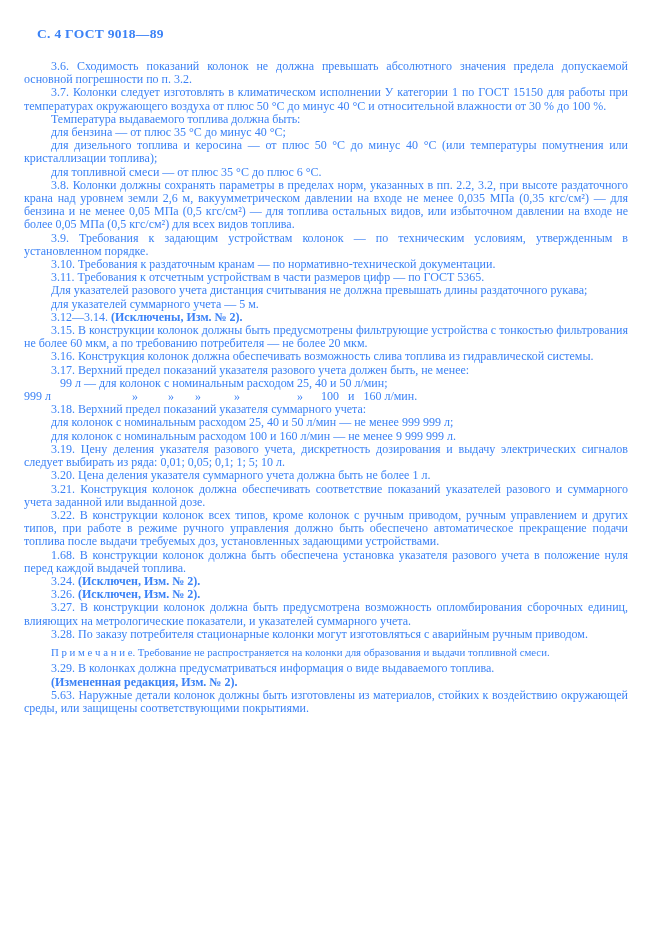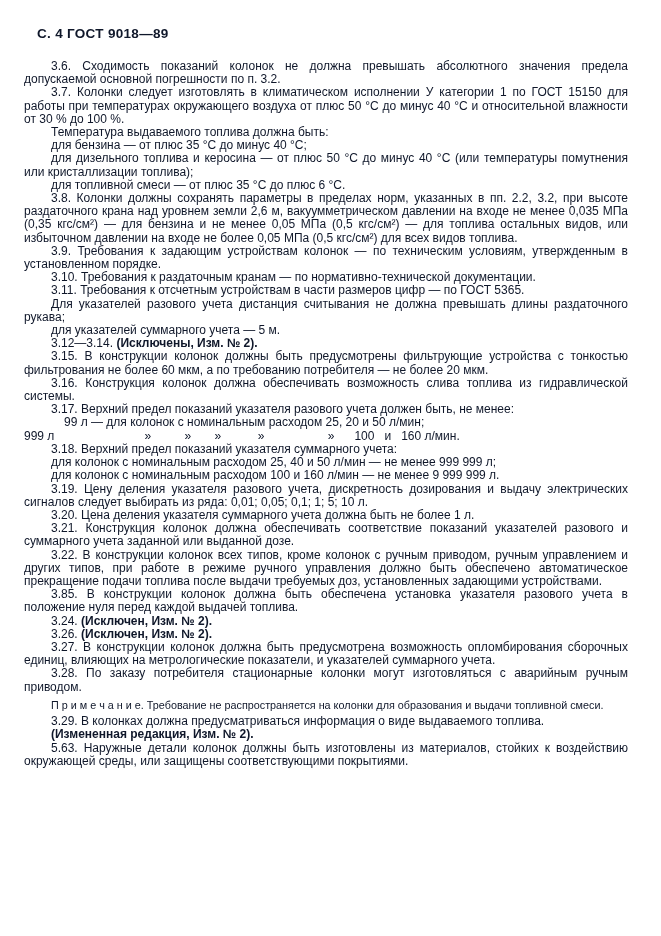--- a/index.html
+++ b/index.html
@@ -5,22 +5,22 @@
   html, body {
     margin: 0;
     padding: 0;
     background: #ffffff;
   }
   .page {
     position: relative;
     width: 661px;
     height: 936px;
     background: #ffffff;
-    color: #0f172a;
-    font-family: Liberation Sans, sans-serif;
+    color: #3b82f6;
+    font-family: Liberation Serif, serif;
     overflow: hidden;
   }
   .header {
     position: absolute;
     left: 37px;
     top: 26px;
     font-size: 13.5px;
     font-weight: bold;
     letter-spacing: 0.3px;
     white-space: nowrap;
@@ -67,30 +67,30 @@
       <p class="para normal"><span>3.8. Колонки должны сохранять параметры в пределах норм, указанных в пп. 2.2, 3.2, при высоте раздаточного крана над уровнем земли 2,6 м, вакуумметрическом давлении на входе не менее 0,035 МПа (0,35 кгс/см²) — для бензина и не менее 0,05 МПа (0,5 кгс/см²) — для топлива остальных видов, или избыточном давлении на входе не более 0,05 МПа (0,5 кгс/см²) для всех видов топлива.</span></p>
       <p class="para normal"><span>3.9. Требования к задающим устройствам колонок — по техническим условиям, утвержденным в установленном порядке.</span></p>
       <p class="para normal"><span>3.10. Требования к раздаточным кранам — по нормативно-технической документации.</span></p>
       <p class="para normal"><span>3.11. Требования к отсчетным устройствам в части размеров цифр — по ГОСТ 5365.</span></p>
       <p class="para normal"><span>Для указателей разового учета дистанция считывания не должна превышать длины раздаточного рукава;</span></p>
       <p class="para normal"><span>для указателей суммарного учета — 5 м.</span></p>
       <p class="para normal"><span>3.12—3.14. </span><b>(Исключены, Изм. № 2).</b></p>
       <p class="para normal"><span>3.15. В конструкции колонок должны быть предусмотрены фильтрующие устройства с тонкостью фильтрования не более 60 мкм, а по требованию потребителя — не более 20 мкм.</span></p>
       <p class="para normal"><span>3.16. Конструкция колонок должна обеспечивать возможность слива топлива из гидравлической системы.</span></p>
       <p class="para normal"><span>3.17. Верхний предел показаний указателя разового учета должен быть, не менее:</span></p>
-      <p class="para pre"><span>            99 л — для колонок с номинальным расходом 25, 20 и 50 л/мин;</span></p>
+      <p class="para pre"><span>            99 л — для колонок с номинальным расходом 25, 40 и 50 л/мин;</span></p>
       <p class="para pre"><span>999 л                           »          »       »           »                   »      100   и   160 л/мин.</span></p>
       <p class="para normal"><span>3.18. Верхний предел показаний указателя суммарного учета:</span></p>
       <p class="para normal"><span>для колонок с номинальным расходом 25, 40 и 50 л/мин — не менее 999 999 л;</span></p>
       <p class="para normal"><span>для колонок с номинальным расходом 100 и 160 л/мин — не менее 9 999 999 л.</span></p>
       <p class="para normal"><span>3.19. Цену деления указателя разового учета, дискретность дозирования и выдачу электрических сигналов следует выбирать из ряда: 0,01; 0,05; 0,1; 1; 5; 10 л.</span></p>
       <p class="para normal"><span>3.20. Цена деления указателя суммарного учета должна быть не более 1 л.</span></p>
       <p class="para normal"><span>3.21. Конструкция колонок должна обеспечивать соответствие показаний указателей разового и суммарного учета заданной или выданной дозе.</span></p>
       <p class="para normal"><span>3.22. В конструкции колонок всех типов, кроме колонок с ручным приводом, ручным управлением и других типов, при работе в режиме ручного управления должно быть обеспечено автоматическое прекращение подачи топлива после выдачи требуемых доз, установленных задающими устройствами.</span></p>
-      <p class="para normal"><span>3.85. В конструкции колонок должна быть обеспечена установка указателя разового учета в положение нуля перед каждой выдачей топлива.</span></p>
+      <p class="para normal"><span>1.68. В конструкции колонок должна быть обеспечена установка указателя разового учета в положение нуля перед каждой выдачей топлива.</span></p>
       <p class="para normal"><span>3.24. </span><b>(Исключен, Изм. № 2).</b></p>
       <p class="para normal"><span>3.26. </span><b>(Исключен, Изм. № 2).</b></p>
       <p class="para normal"><span>3.27. В конструкции колонок должна быть предусмотрена возможность опломбирования сборочных единиц, влияющих на метрологические показатели, и указателей суммарного учета.</span></p>
       <p class="para normal"><span>3.28. По заказу потребителя стационарные колонки могут изготовляться с аварийным ручным приводом.</span></p>
       <p class="para note"><span>П р и м е ч а н и е. Требование не распространяется на колонки для образования и выдачи топливной смеси.</span></p>
       <p class="para normal"><span>3.29. В колонках должна предусматриваться информация о виде выдаваемого топлива.</span></p>
       <p class="para normal"><b>(Измененная редакция, Изм. № 2).</b></p>
       <p class="para normal"><span>5.63. Наружные детали колонок должны быть изготовлены из материалов, стойких к воздействию окружающей среды, или защищены соответствующими покрытиями.</span></p>
     </div>
 </div>

